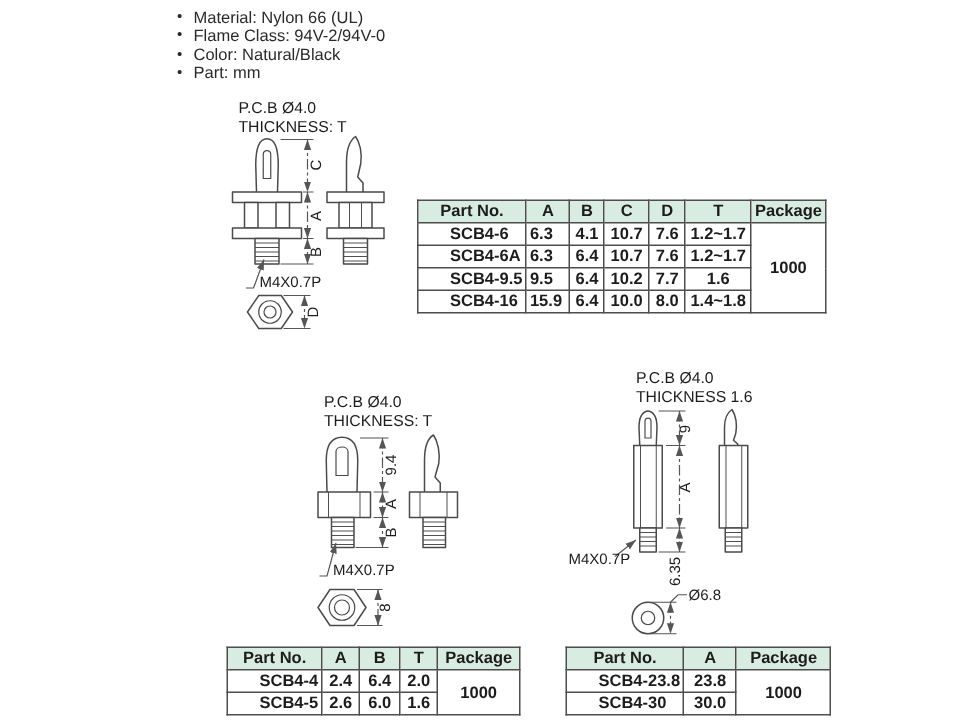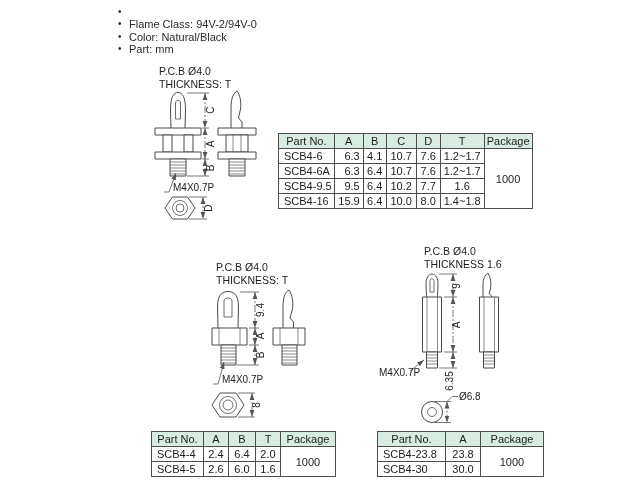--- a/index.html
+++ b/index.html
@@ -20,33 +20,34 @@
   .part-line{fill:none;stroke:#4a4a4a;stroke-width:0.8;stroke-linejoin:round;}
   .thin{stroke-width:0.65;}
   .thread{stroke:#4a4a4a;stroke-width:0.65;fill:none;}
   .dim{stroke:#555;stroke-width:0.8;fill:none;}
   .dimline{stroke:#555;stroke-width:0.8;fill:none;stroke-dasharray:7 2 2 2;}
 
   
   .spec-table{position:absolute;border-collapse:collapse;table-layout:fixed;
               font-size:11px;color:#1c1c1c;background:#fff;}
   .spec-table th,.spec-table td{border:1px solid #4d4d4d;height:14px;padding:0 2px;
-              text-align:center;white-space:nowrap;overflow:hidden;font-weight:normal;margin-top:47px;}
+              text-align:center;white-space:nowrap;overflow:hidden;font-weight:bold;margin-top:47px;}
   .spec-table th{background:#d9ece2;}
-  .spec-table td:first-child{text-align:left;padding-left:5px;}
-  #table1 td:nth-child(2){text-align:right;padding-right:3px;}
+  .spec-table td:first-child{text-align:left;padding-left:21px;}
+  #table1 td:nth-child(2){text-align:left;padding-right:3px;}
 </style>
 </head>
 <body>
 
 <div id="page">
 
   <div id="specs">
     <div class="spec-line">
         <span class="bullet">•</span>
+        <span>Material: Nylon 66 (UL)</span>
       </div>
     <div class="spec-line">
         <span class="bullet">•</span>
         <span>Flame Class: 94V-2/94V-0</span>
       </div>
     <div class="spec-line">
         <span class="bullet">•</span>
         <span>Color: Natural/Black</span>
       </div>
     <div class="spec-line">

